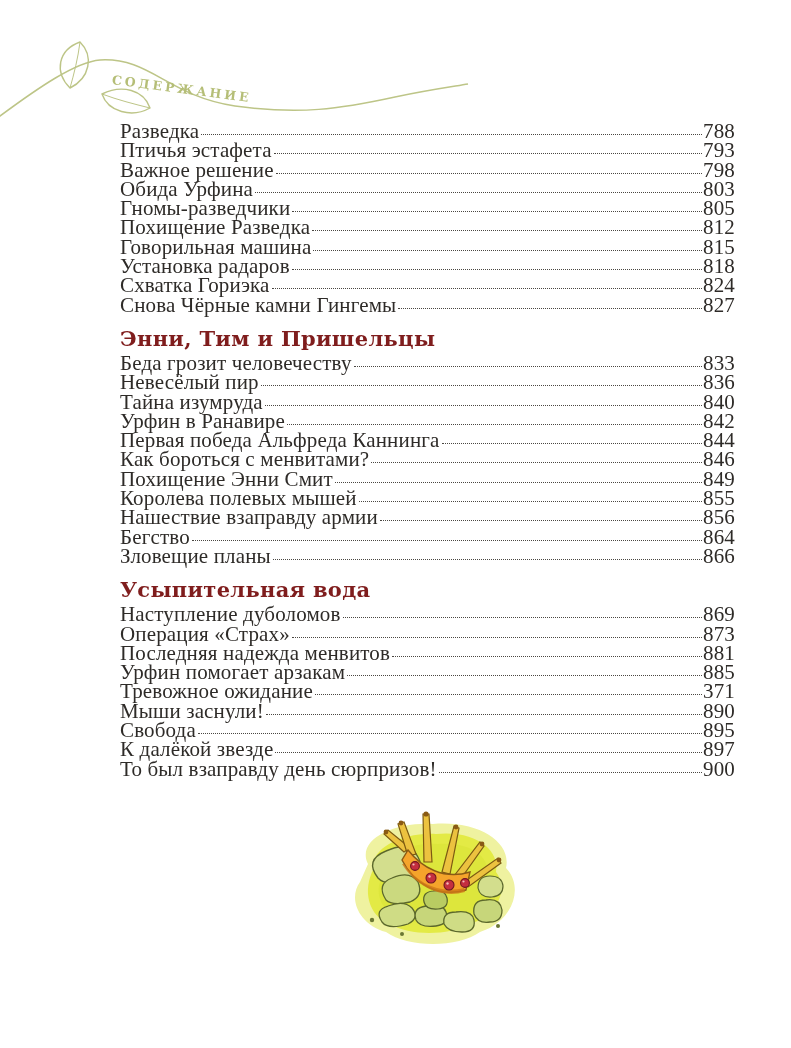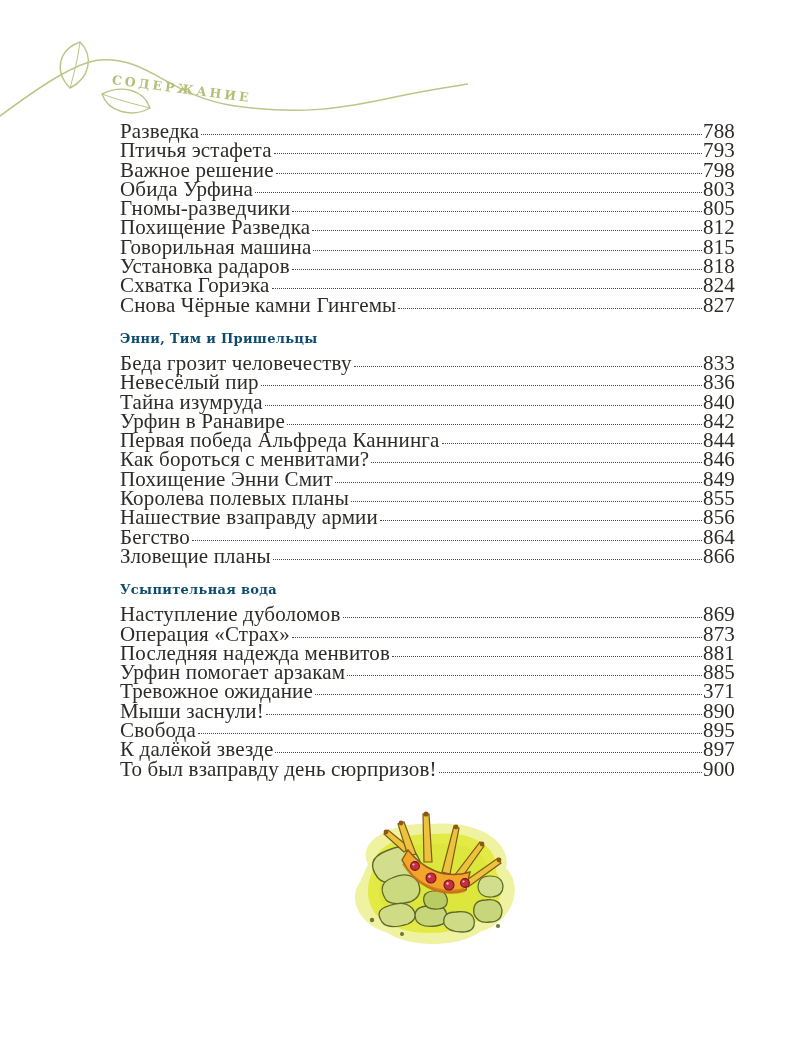--- a/index.html
+++ b/index.html
@@ -22,21 +22,21 @@
   .toc-row .title{white-space:nowrap;}
   .toc-row .leader{
     flex:1;margin:0 1px 0 2px;
     border-bottom:1.7px dotted #4a4742;
     transform:translateY(-3px);
     min-width:20px;
   }
   .toc-row .page-num{white-space:nowrap;}
   .section-heading{
     font-family:"DejaVu Serif", serif;font-weight:bold;
-    font-size:13px;line-height:21px;color:#0c4a6e;
+    font-size:21px;line-height:21px;color:#7f1d1d;
     letter-spacing:.3px;margin:13px 0 5px 0;
   }
   .crown-illustration{position:absolute;left:338px;top:802px;width:192px;height:150px;}
 </style>
 </head>
 <body>
 
 <svg class="ornament" viewBox="0 0 500 140">
   <path d="M -8,122 C 40,86 76,62 100,60 C 150,57 168,96 235,106 C 300,115 340,109 395,97 C 428,90 450,87 468,84" fill="none" stroke="#bdc587" stroke-width="1.5"></path>
   <path d="M 70,88 C 54,72 58,50 80,42 C 94,56 90,78 70,88 Z" fill="none" stroke="#bdc587" stroke-width="1.4"></path>
@@ -127,21 +127,21 @@
       <span class="title">Как бороться с менвитами?</span>
       <span class="leader"></span>
       <span class="page-num">846</span>
     </div>
     <div class="toc-row">
       <span class="title">Похищение Энни Смит</span>
       <span class="leader"></span>
       <span class="page-num">849</span>
     </div>
     <div class="toc-row">
-      <span class="title">Королева полевых планы</span>
+      <span class="title">Королева полевых мышей</span>
       <span class="leader"></span>
       <span class="page-num">855</span>
     </div>
     <div class="toc-row">
       <span class="title">Нашествие взаправду армии</span>
       <span class="leader"></span>
       <span class="page-num">856</span>
     </div>
     <div class="toc-row">
       <span class="title">Бегство</span>

